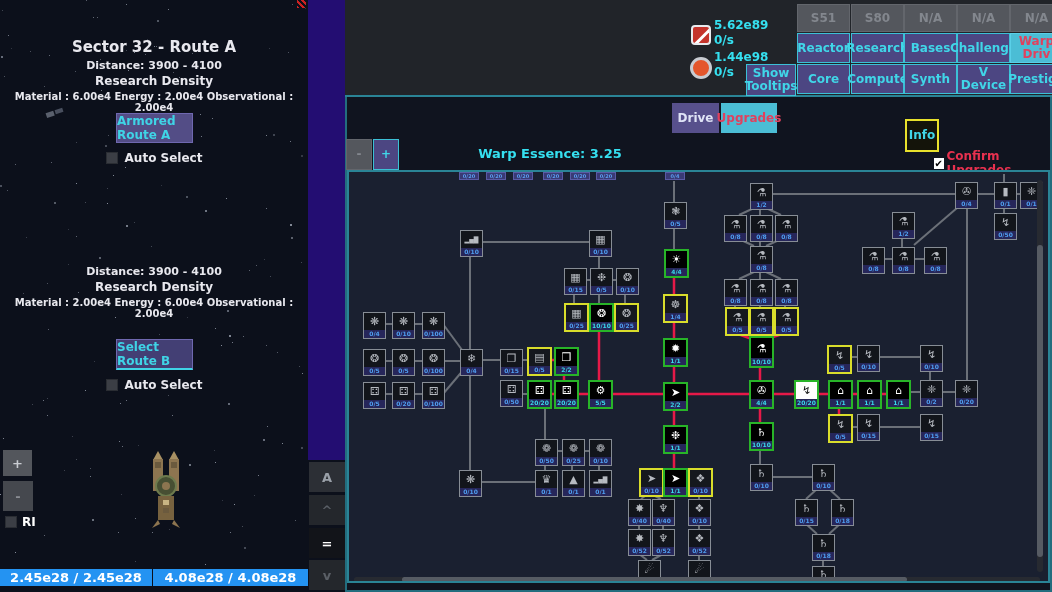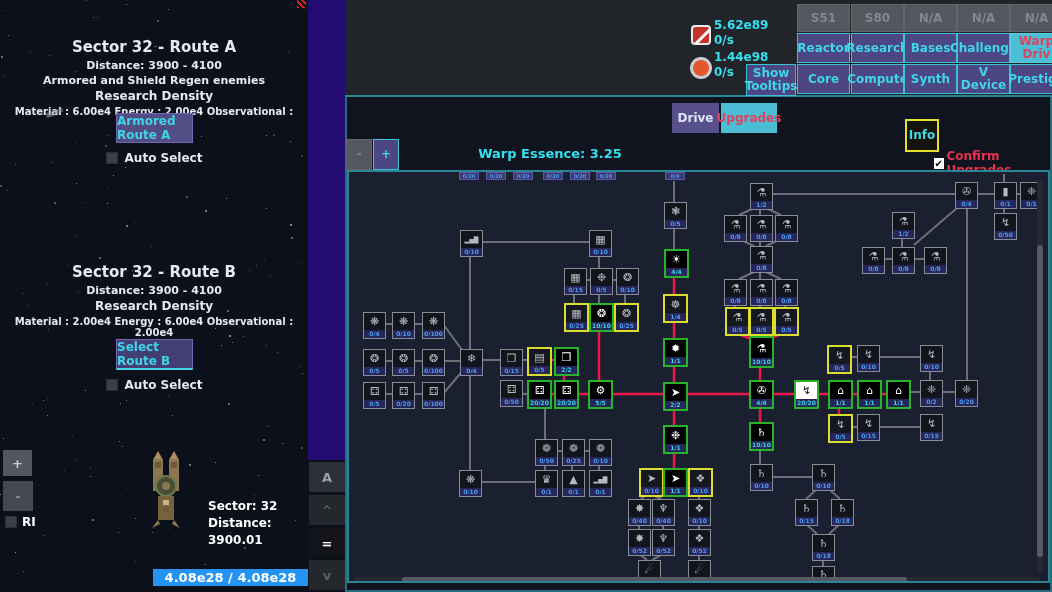--- a/index.html
+++ b/index.html
@@ -221,32 +221,30 @@
       <div class="star" style="left: 267px; top: 426px; width: 1px; height: 1px; background: rgb(205, 213, 228); opacity: 0.67;"></div>
       <div class="star" style="left: 1px; top: 56px; width: 2px; height: 2px; background: rgb(205, 213, 228); opacity: 0.63;"></div>
       <div class="star" style="left: 301px; top: 155px; width: 2px; height: 2px; background: rgb(205, 213, 228); opacity: 0.28;"></div>
       <div class="star" style="left: 85px; top: 390px; width: 1px; height: 1px; background: rgb(205, 213, 228); opacity: 0.8;"></div>
       <div class="star" style="left: 64px; top: 470px; width: 1px; height: 1px; background: rgb(205, 213, 228); opacity: 0.33;"></div>
       <div class="star" style="left: 258px; top: 475px; width: 1px; height: 1px; background: rgb(205, 213, 228); opacity: 0.73;"></div>
     </div>
   <div class="route-block" style="top:38px">
     <div class="rt-title">Sector 32 - Route A</div>
     <div class="rt-line">Distance: 3900 - 4100</div>
-    <div class="rt-line">Armored and Shield Regen enemies</div>
     <div class="rt-line" style="font-size:12px">Research Density</div>
     <div class="rt-res">Material : 6.00e4 Energy : 2.00e4 Observational : 2.00e4</div>
   </div>
   <div class="route-btn" style="top:113px">Armored Route A</div>
   <div class="auto-row" style="top:151px">
     <span class="cb"></span>
     <span class="auto-lbl">Auto Select</span>
   </div>
 
   <div class="route-block" style="top:263px">
-    <div class="rt-title">Sector 32 - Route B</div>
     <div class="rt-line">Distance: 3900 - 4100</div>
     <div class="rt-line" style="font-size:12px">Research Density</div>
     <div class="rt-res">Material : 2.00e4 Energy : 6.00e4 Observational : 2.00e4</div>
   </div>
   <div class="route-btn alt" style="top:339px">Select Route B</div>
   <div class="auto-row" style="top:378px">
     <span class="cb"></span>
     <span class="auto-lbl">Auto Select</span>
   </div>
 
@@ -270,24 +268,21 @@
     <rect x="17" y="50" width="6" height="5" fill="#c8b483"></rect>
     <rect x="17" y="58" width="6" height="5" fill="#6b5a3e"></rect>
     <polygon points="12,70 6,78 14,74" fill="#8d7550"></polygon>
     <polygon points="28,70 34,78 26,74" fill="#8d7550"></polygon>
   </svg>
   <svg class="abs" style="left:44px;top:106px;opacity:.55" width="22" height="16" viewBox="0 0 22 16">
     <rect x="2" y="6" width="8" height="5" fill="#9aa2b0" transform="rotate(-18 6 8)"></rect>
     <rect x="11" y="3" width="8" height="4" fill="#7b8496" transform="rotate(-18 15 5)"></rect>
   </svg>
 
-  <div id="sector-info">
-    <div>Sector: 32</div>
-    <div>Distance: 3900.01</div>
-  </div>
+  <div class="bar" style="left:0;width:152px">2.45e28 / 2.45e28</div>
   <div class="bar" style="left:153px;width:155px">4.08e28 / 4.08e28</div>
 </div>
 <div id="red-marker"></div>
 
 <div id="divider" class="abs"></div>
 <div id="divider-purple" class="abs"></div>
 <div id="divider-buttons">
     <div class="div-btn abs" style="top: 462px; background: rgb(44, 47, 53); color: rgb(154, 160, 168);">A</div>
     <div class="div-btn abs" style="top: 495px; background: rgb(36, 39, 44); color: rgb(90, 95, 102);">^</div>
     <div class="div-btn abs" style="top: 528px; background: rgb(18, 20, 25); color: rgb(255, 255, 255);">=</div>

